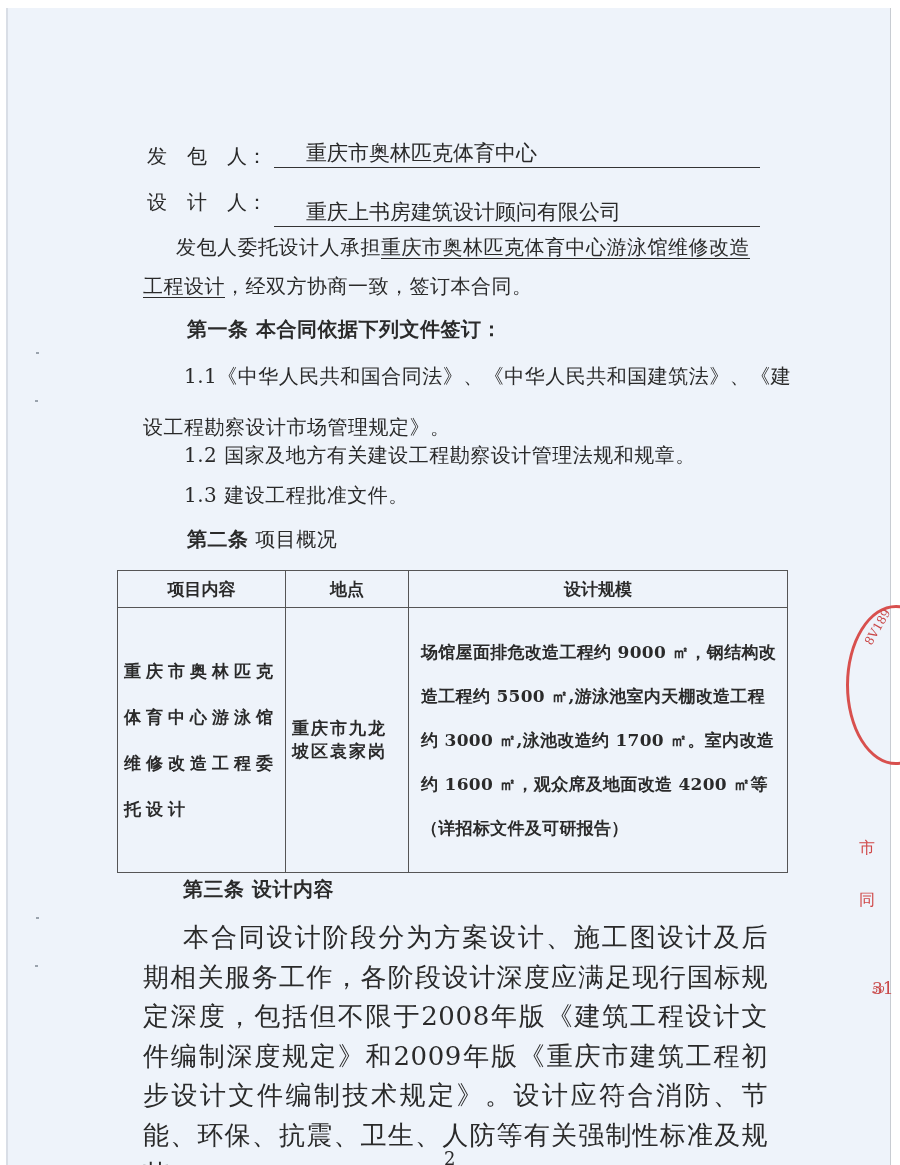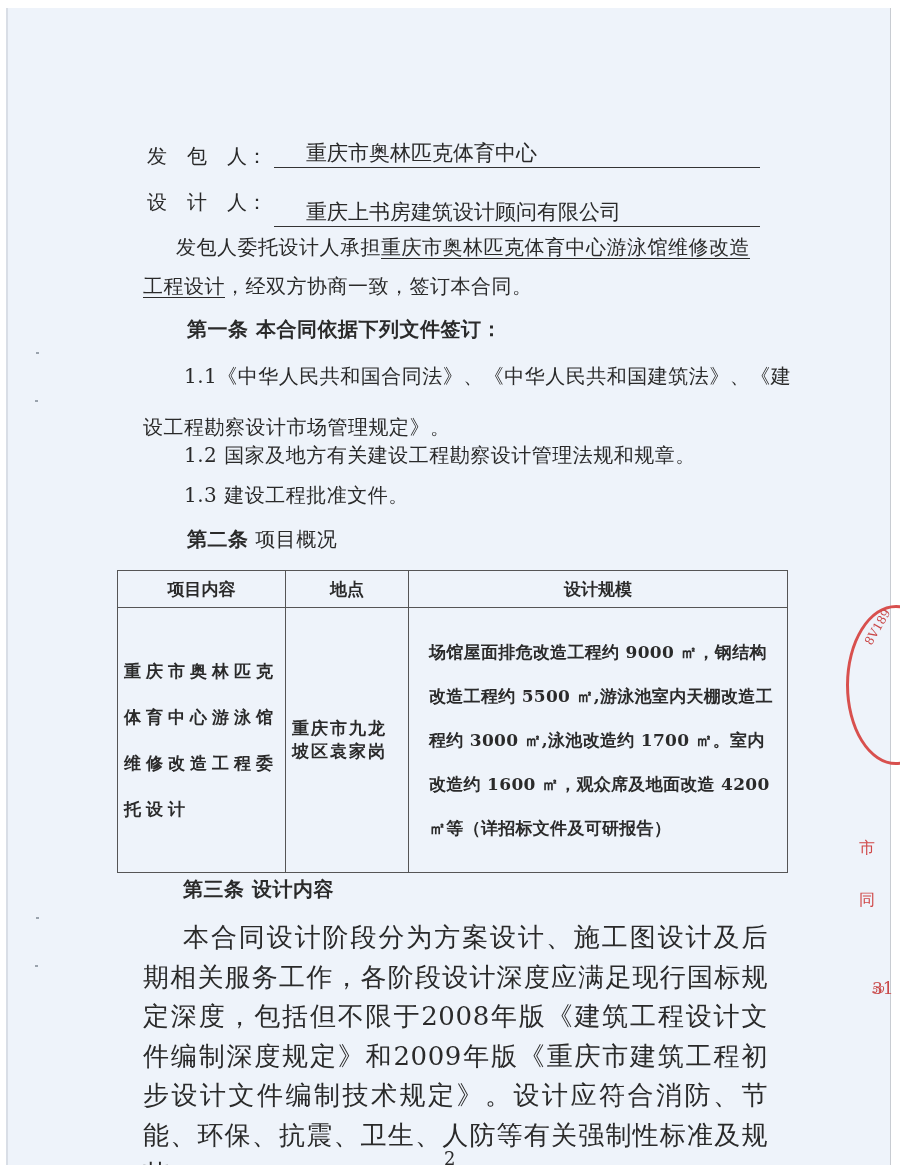--- a/index.html
+++ b/index.html
@@ -32,21 +32,21 @@
     position: absolute; left: 117px; top: 570px; width: 671px;
     border-collapse: collapse; font-size: 17px;
   }
   table.proj td, table.proj th {
     border: 1.3px solid #555; vertical-align: middle; font-weight: bold;
   }
   table.proj th { height: 34px; text-align: center; font-size: 17px; }
   table.proj td { height: 264px; }
   .c1 { width: 157px; padding: 0 4px 0 6px; letter-spacing: 5px; line-height: 46px; }
   .c2 { width: 112px; padding: 0 4px 0 6px; letter-spacing: 2px; }
-  .c3 { padding: 0 8px 0 20px; line-height: 44px; letter-spacing: 0.3px; }
+  .c3 { padding: 0 8px 0 12px; line-height: 44px; letter-spacing: 0.3px; }
   .para { position: absolute; left: 143px; width: 625px; font-size: 26px; line-height: 39.5px; text-indent: 40px; letter-spacing: 0.6px; text-align: justify; }
   .pageno { position: absolute; left: 444px; top: 1148px; font-size: 18px; }
   .stamp-arc {
     position: absolute; left: 846px; top: 605px; width: 100px; height: 160px;
     border: 3px solid #d8504e; border-radius: 50%; box-sizing: border-box;
   }
   .stamp-text { position: absolute; left: 856px; font-size: 16px; color: #d04747; writing-mode: vertical-rl; letter-spacing: 2px; }
   .stamp-small { position: absolute; left: 872px; font-size: 12px; color: #c94848; }
   .speck { position: absolute; width: 3px; height: 2px; background: #9aa3ad; }
 </style>

